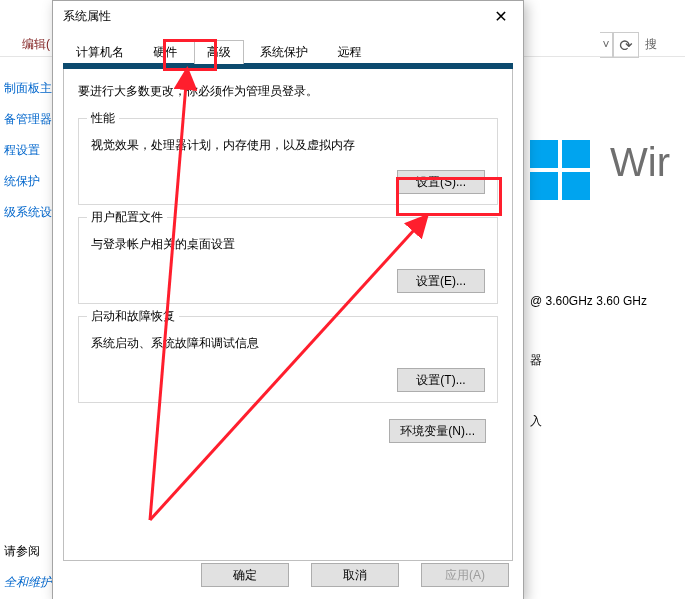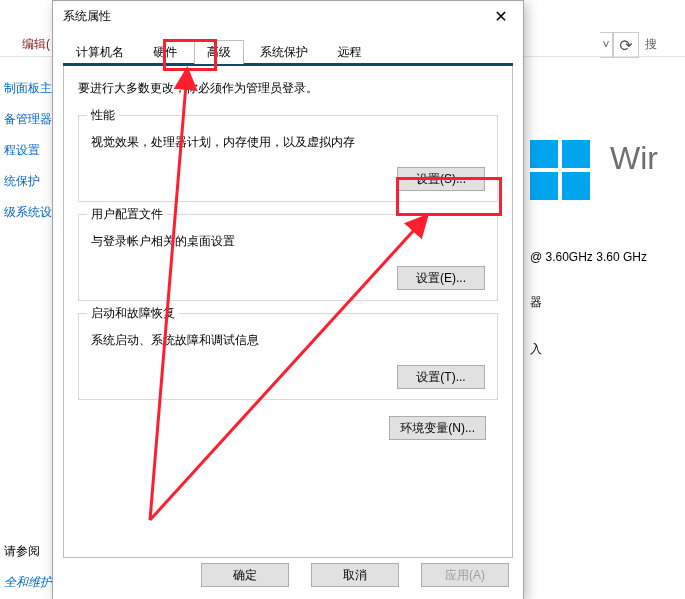--- a/index.html
+++ b/index.html
@@ -105,33 +105,33 @@
     background: #00A4EF;
   }
   .winlogo .a { left: 0;   top: 0;   width: 28px; height: 28px; }
   .winlogo .b { left: 32px; top: 0;   width: 28px; height: 28px; }
   .winlogo .c { left: 0;   top: 32px; width: 28px; height: 28px; }
   .winlogo .d { left: 32px; top: 32px; width: 28px; height: 28px; }
   .wintext {
     position: absolute;
     left: 80px;
     top: 0;
-    font-size: 32px;
+    font-size: 40px;
     color: #6f6f6f;
     font-weight: 300;
     overflow: hidden;
   }
   .specs {
     position: absolute;
     left: 0;
     top: 110px;
     white-space: nowrap;
     color: #000;
   }
-  .specs .row { margin-bottom: 30px; }
+  .specs .row { margin-bottom: 30px; margin-top: 44px; }
 
   .bg-bottom-links {
     position: absolute;
     left: 4px;
     bottom: 8px;
   }
   .bg-bottom-links .lbl { color: #000; margin-bottom: 14px; }
   .bg-bottom-links .lnk { color: #0066cc; font-style: italic; }
 
   
@@ -158,21 +158,21 @@
     display: flex;
     align-items: center;
     justify-content: center;
     font-size: 16px;
   }
 
   .tabs {
     position: relative;
     margin: 8px 10px 0 10px;
     height: 24px;
-    border-bottom: 3px solid #0c4a6e;
+    border-bottom: 6px solid #0c4a6e;
     white-space: nowrap;
   }
   .tab {
     display: inline-block;
     height: 23px;
     line-height: 23px;
     padding: 0 12px;
     border: 1px solid transparent;
     border-bottom: none;
     position: relative;

